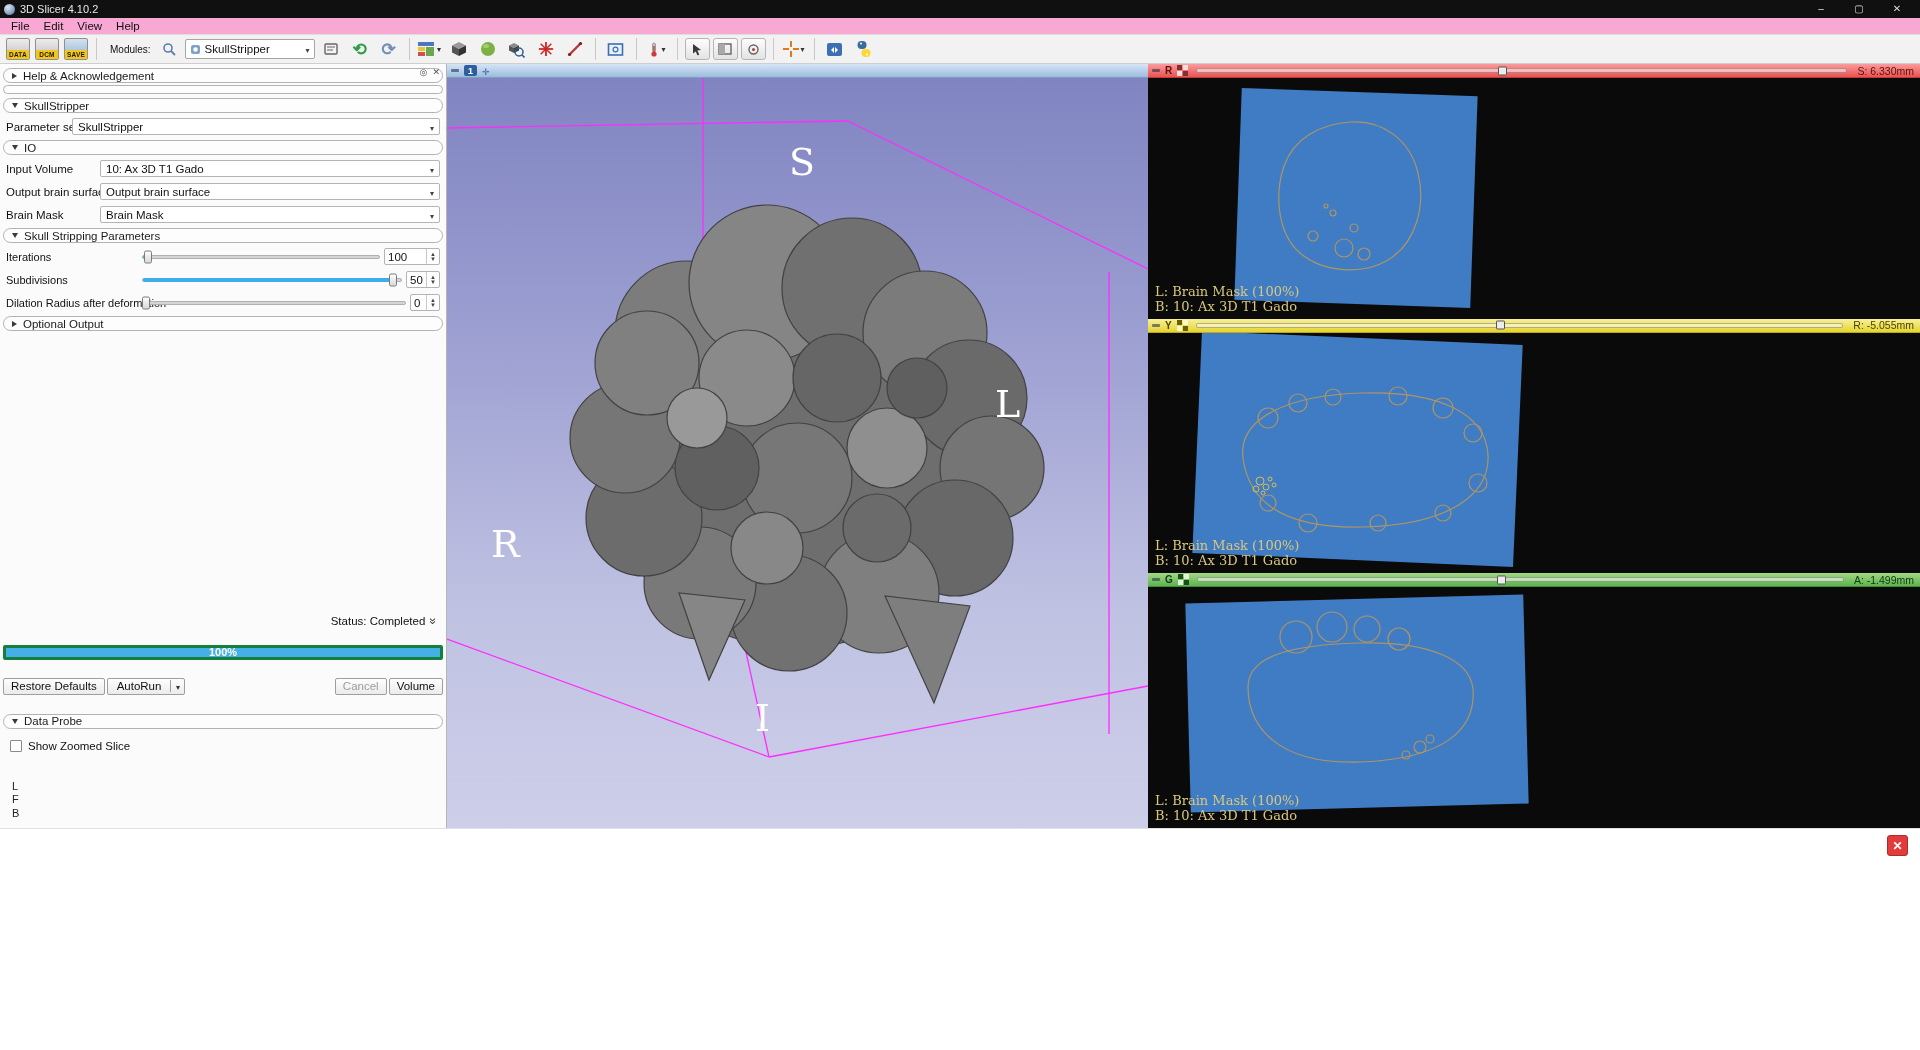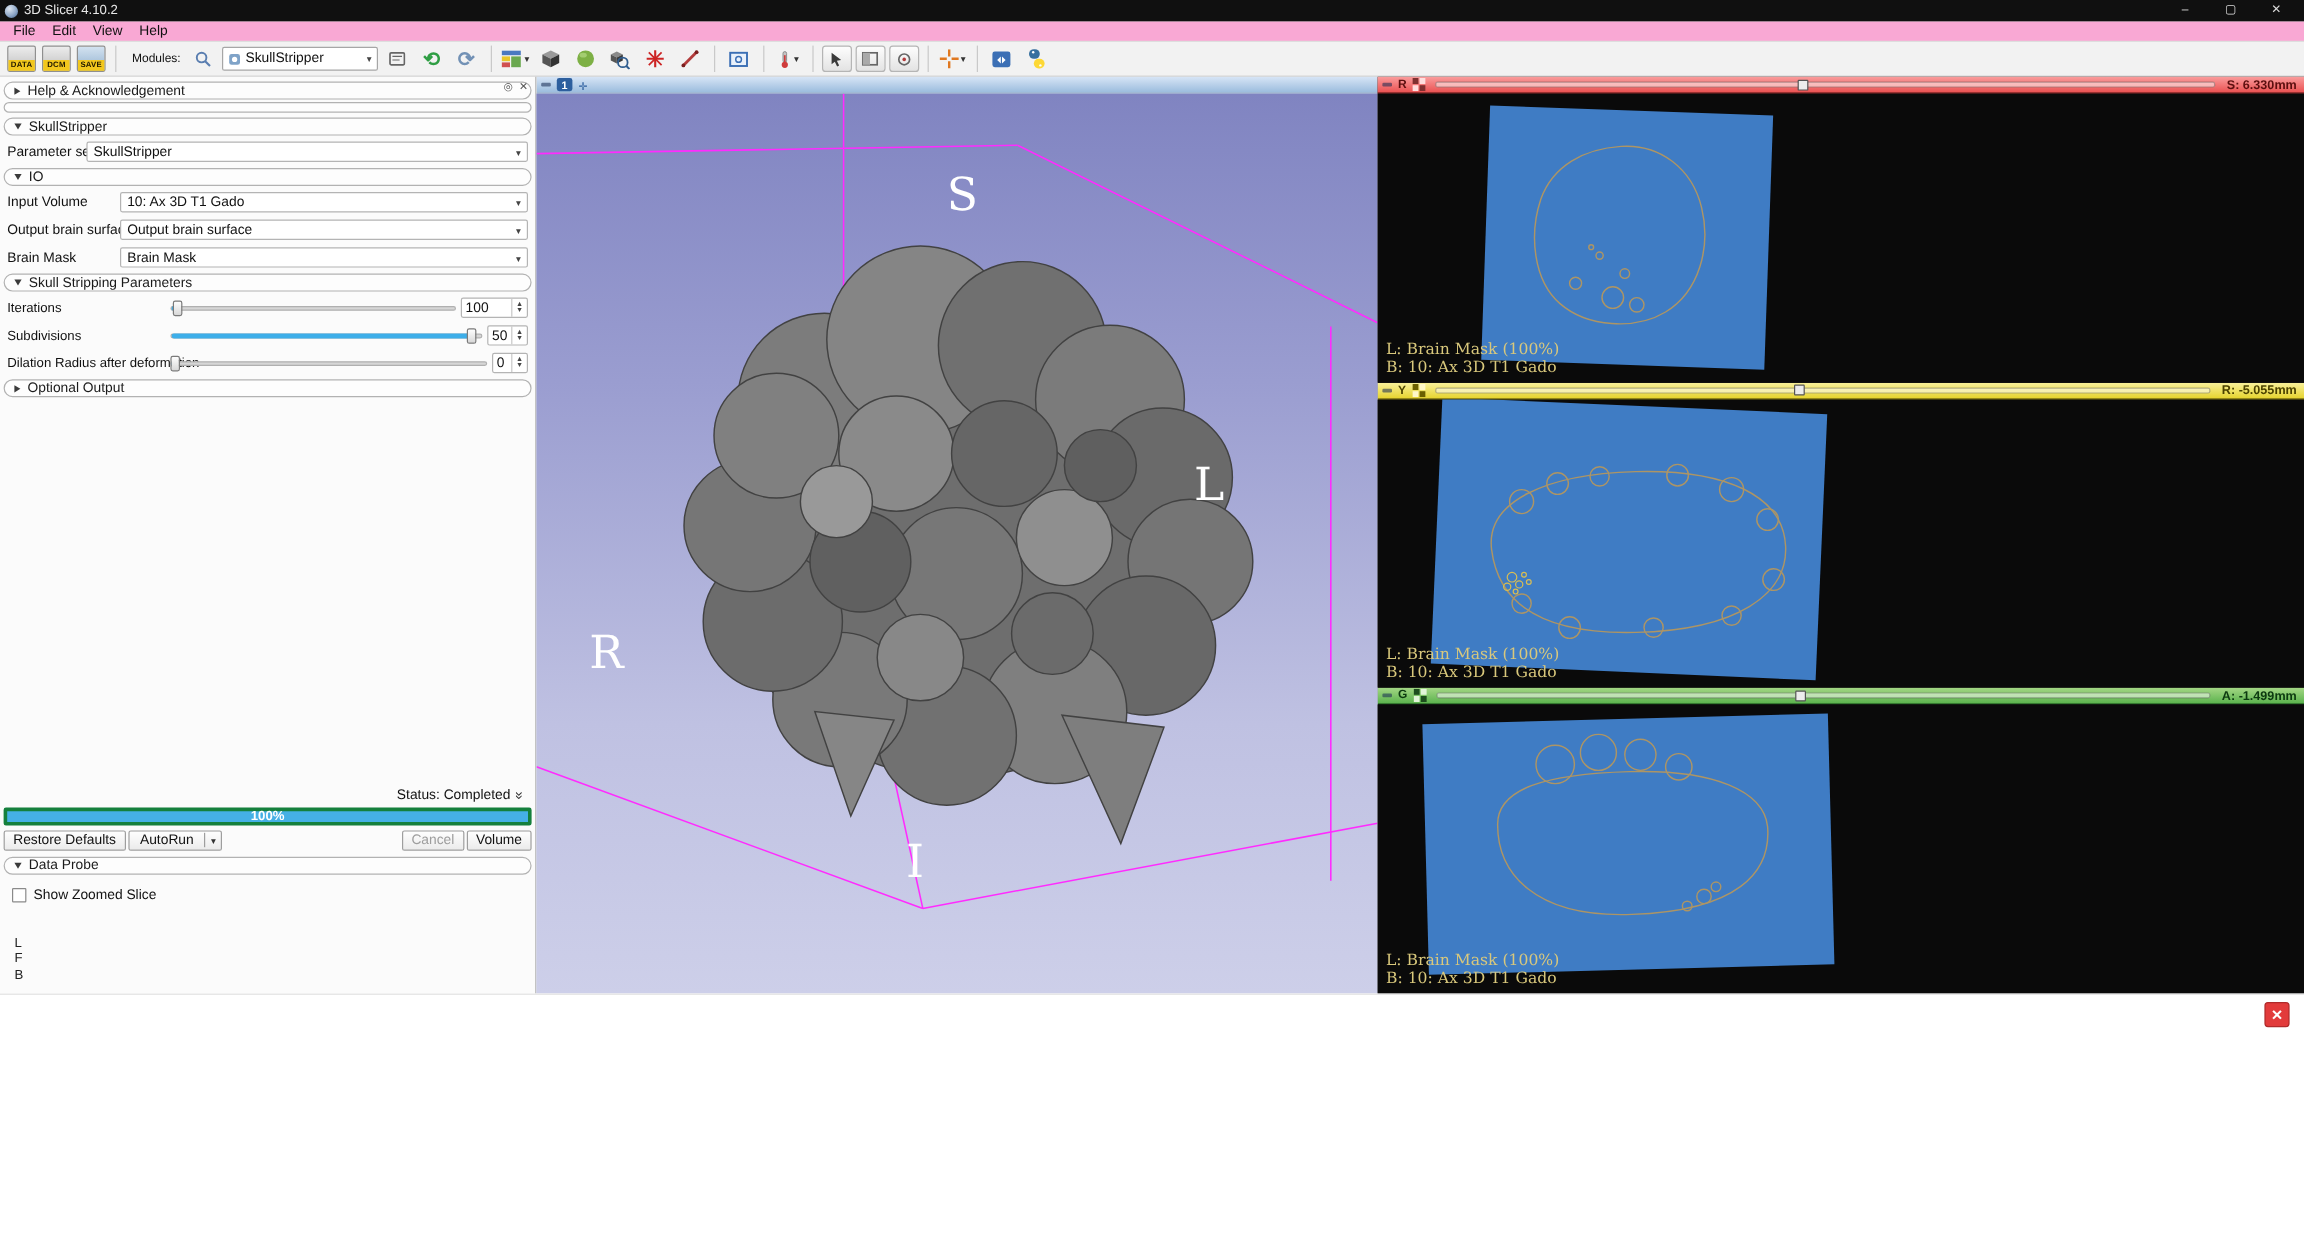--- a/index.html
+++ b/index.html
@@ -73,25 +73,25 @@
     background:linear-gradient(#fefefe,#d8d8d8);border:1px solid #7a7a7a;border-radius:2px}
   .spin{height:17px;border:1px solid #b4b4b4;border-radius:2px;background:#fff;display:flex;align-items:stretch}
   .w56{width:56px}.w34{width:34px}.w30{width:30px}
   .spin-val{flex:1;display:flex;align-items:center;padding:0 3px;font-size:11.5px}
   .spin-arrows{width:13px;border-left:1px solid #c8c8c8;display:flex;flex-direction:column;
     align-items:center;justify-content:center;color:#444}
   .spin-arrows i{font-style:normal;font-size:6px;line-height:5px}
   .spin-arrows i.up::before{content:"▲"}
   .spin-arrows i.dn::before{content:"▼"}
   .flexspace{flex:1}
-  .status-row{display:flex;justify-content:flex-end;align-items:center;gap:5px;margin:2px 9px;font-size:11.5px}
+  .status-row{display:flex;justify-content:flex-end;align-items:center;gap:5px;margin:16px 9px;font-size:11.5px}
   .dblchev::before{content:"»";display:inline-block;transform:rotate(90deg);font-size:12px;color:#333}
   .progress{height:15px;margin:1px 3px;background:#45b0e6;border:3px solid #15803d;border-radius:2px;
     color:#fff;font-weight:bold;font-size:11px;display:flex;align-items:center;justify-content:center}
-  .btn-row{display:flex;align-items:center;margin:3px 3px;gap:2px}
+  .btn-row{display:flex;align-items:center;margin:17px 3px;gap:2px}
   .pbtn{height:17px;font-size:11.5px;font-family:inherit;background:linear-gradient(#fefefe,#ebebeb);
     border:1px solid #9e9e9e;border-radius:2px;padding:0 7px;color:#111}
   .pbtn.disabled{color:#9d9d9d}
   .split{display:flex;align-items:center;height:17px;border:1px solid #9e9e9e;border-radius:2px;
     background:linear-gradient(#fefefe,#ebebeb);font-size:11.5px}
   .split .split-main{padding:0 9px}
   .split .split-arrow{border-left:1px solid #9e9e9e;width:14px;text-align:center}
   .split .split-arrow::before{content:"▾";font-size:8px;color:#333}
   .btn-gap{flex:1}
   .chk-row{display:flex;align-items:center;gap:6px;margin:9px 10px 20px;font-size:11.5px}
@@ -120,21 +120,21 @@
   .green .sbar{background:linear-gradient(#a4d785,#5cb34e);border-bottom:1px solid #3f8f38}
   .sletter{font-weight:bold;font-size:10px}
   .red .sletter,.red .scoord{color:#5c0f0f}
   .yellow .sletter,.yellow .scoord{color:#4c4300}
   .green .sletter,.green .scoord{color:#0d3a10}
   .strack{flex:1;position:relative;height:5px;background:rgba(255,255,255,.5);
     border:1px solid rgba(0,0,0,.28);border-radius:2px;margin:0 3px}
   .sfill{position:absolute;left:0;top:0;bottom:0}
   .shandle{position:absolute;right:-5px;top:50%;transform:translateY(-50%);width:9px;height:9px;
     background:#ececec;border:1px solid #555;border-radius:1px}
-  .scoord{font-size:10.5px;font-weight:bold;white-space:nowrap;padding:11px 2px}
+  .scoord{font-size:10.5px;font-weight:normal;white-space:nowrap;padding:11px 2px}
   .simg{position:relative;flex:1;background:#0a0a0a;overflow:hidden}
   .quad{position:absolute;background:#3f7cc4}
   .q0{left:90px;top:14px;width:236px;height:212px;transform:rotate(2deg)}
   .q1{left:49px;top:5px;width:321px;height:222px;transform:rotate(2.5deg)}
   .q2{left:40px;top:12px;width:338px;height:209px;transform:rotate(-1.5deg)}
   .contour{position:absolute;left:0;top:0}
   .slabels{position:absolute;left:7px;bottom:5px;color:#d9c87c;
     font-family:"DejaVu Serif",serif;font-size:13px;line-height:15px}
 
   

